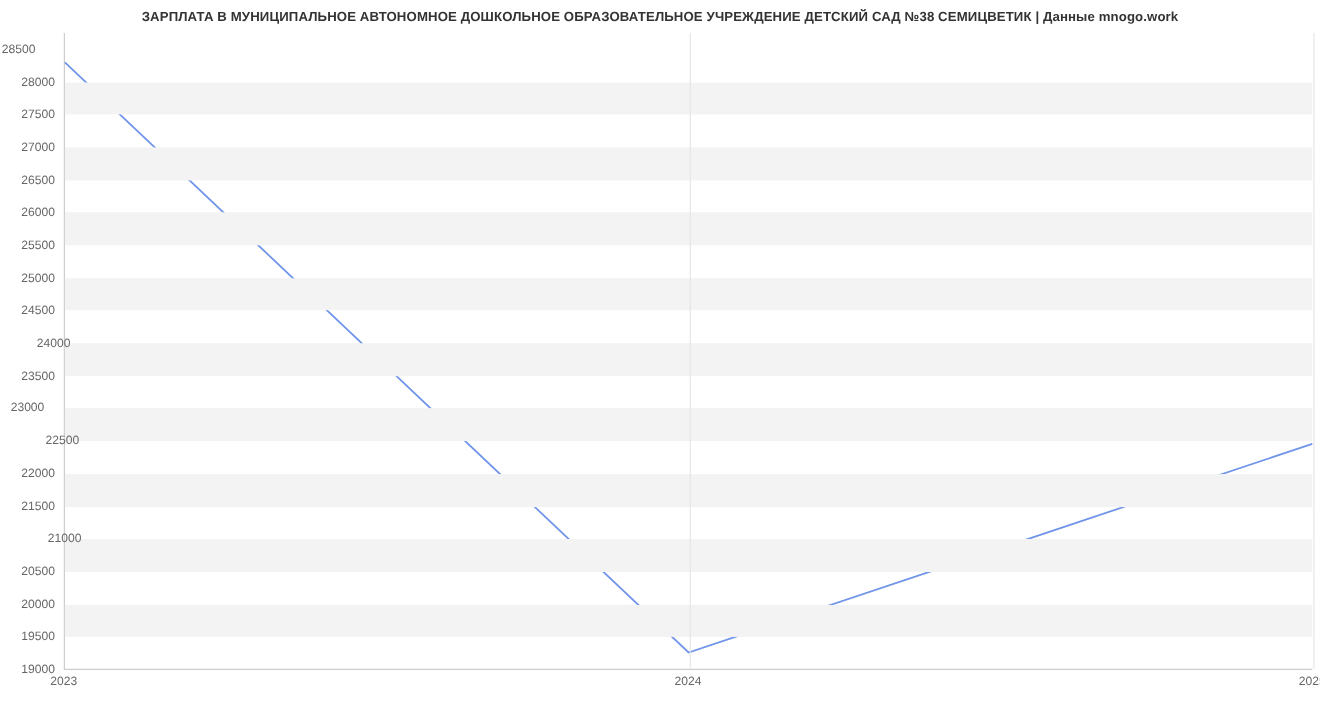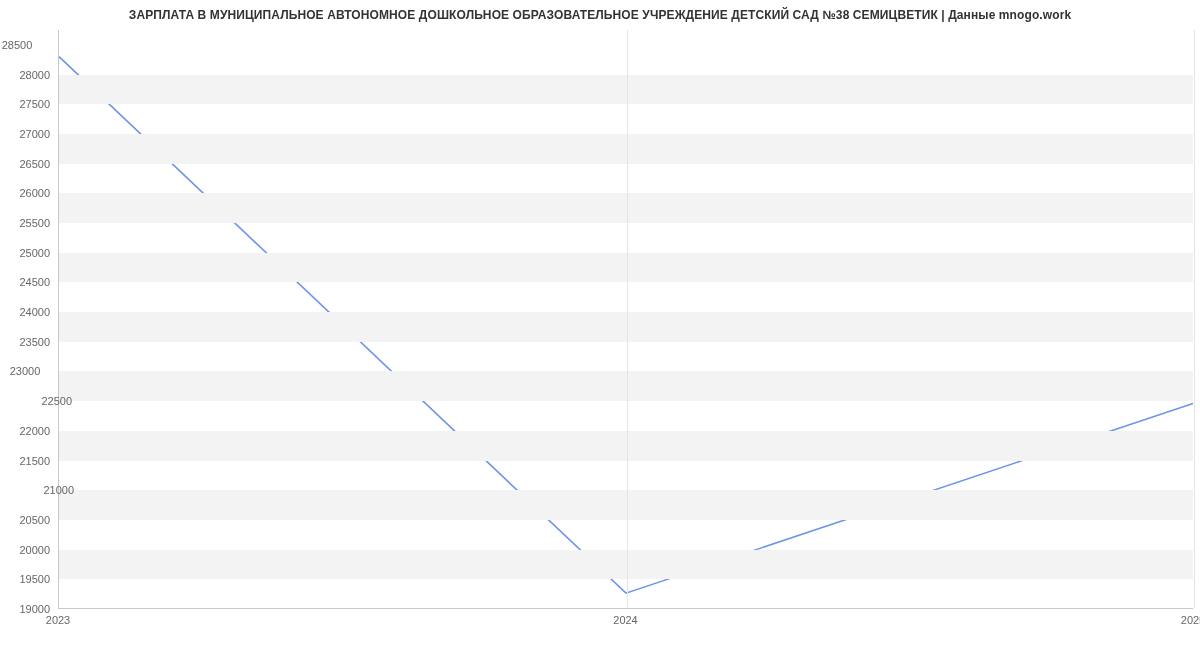--- a/index.html
+++ b/index.html
@@ -100,21 +100,21 @@
 <div class="ytick" style="top: 609px; left: 0px; right: auto; width: 50px; text-align: right;">19000</div>
     <div class="ytick" style="top: 579.308px; left: 0px; right: auto; width: 50px; text-align: right;">19500</div>
     <div class="ytick" style="top: 549.615px; left: 0px; right: auto; width: 50px; text-align: right;">20000</div>
     <div class="ytick" style="top: 519.923px; left: 0px; right: auto; width: 50px; text-align: right;">20500</div>
     <div class="ytick" style="top: 490.231px; left: 0px; right: auto; width: 50px; text-align: right; margin-left: 24px;">21000</div>
     <div class="ytick" style="top: 460.538px; left: 0px; right: auto; width: 50px; text-align: right;">21500</div>
     <div class="ytick" style="top: 430.846px; left: 0px; right: auto; width: 50px; text-align: right;">22000</div>
     <div class="ytick" style="top: 401.154px; left: 0px; right: auto; width: 50px; text-align: right; padding-left: 22px;">22500</div>
     <div class="ytick" style="top: 371.462px; left: 0px; right: auto; width: 50px; text-align: center;">23000</div>
     <div class="ytick" style="top: 341.769px; left: 0px; right: auto; width: 50px; text-align: right;">23500</div>
-    <div class="ytick" style="top: 312.077px; left: 0px; right: auto; width: 50px; text-align: right;">24000</div>
+    <div class="ytick" style="top: 312.077px; left: 0px; right: auto; width: 64px; text-align: right;">24000</div>
     <div class="ytick" style="top: 282.385px; left: 0px; right: auto; width: 50px; text-align: right;">24500</div>
     <div class="ytick" style="top: 252.692px; left: 0px; right: auto; width: 50px; text-align: right;">25000</div>
     <div class="ytick" style="top: 223px; left: 0px; right: auto; width: 50px; text-align: right;">25500</div>
     <div class="ytick" style="top: 193.308px; left: 0px; right: auto; width: 50px; text-align: right;">26000</div>
     <div class="ytick" style="top: 163.615px; left: 0px; right: auto; width: 50px; text-align: right;">26500</div>
     <div class="ytick" style="top: 133.923px; left: 0px; right: auto; width: 50px; text-align: right;">27000</div>
     <div class="ytick" style="top: 104.231px; left: 0px; right: auto; width: 50px; text-align: right;">27500</div>
     <div class="ytick" style="top: 74.5385px; left: 0px; right: auto; width: 50px; text-align: right;">28000</div>
     <div class="ytick" style="top: 44.8462px; left: 0px; right: auto; width: 34px; text-align: center;">28500</div>
     <div class="xtick" style="left: 58px;">2023</div>

